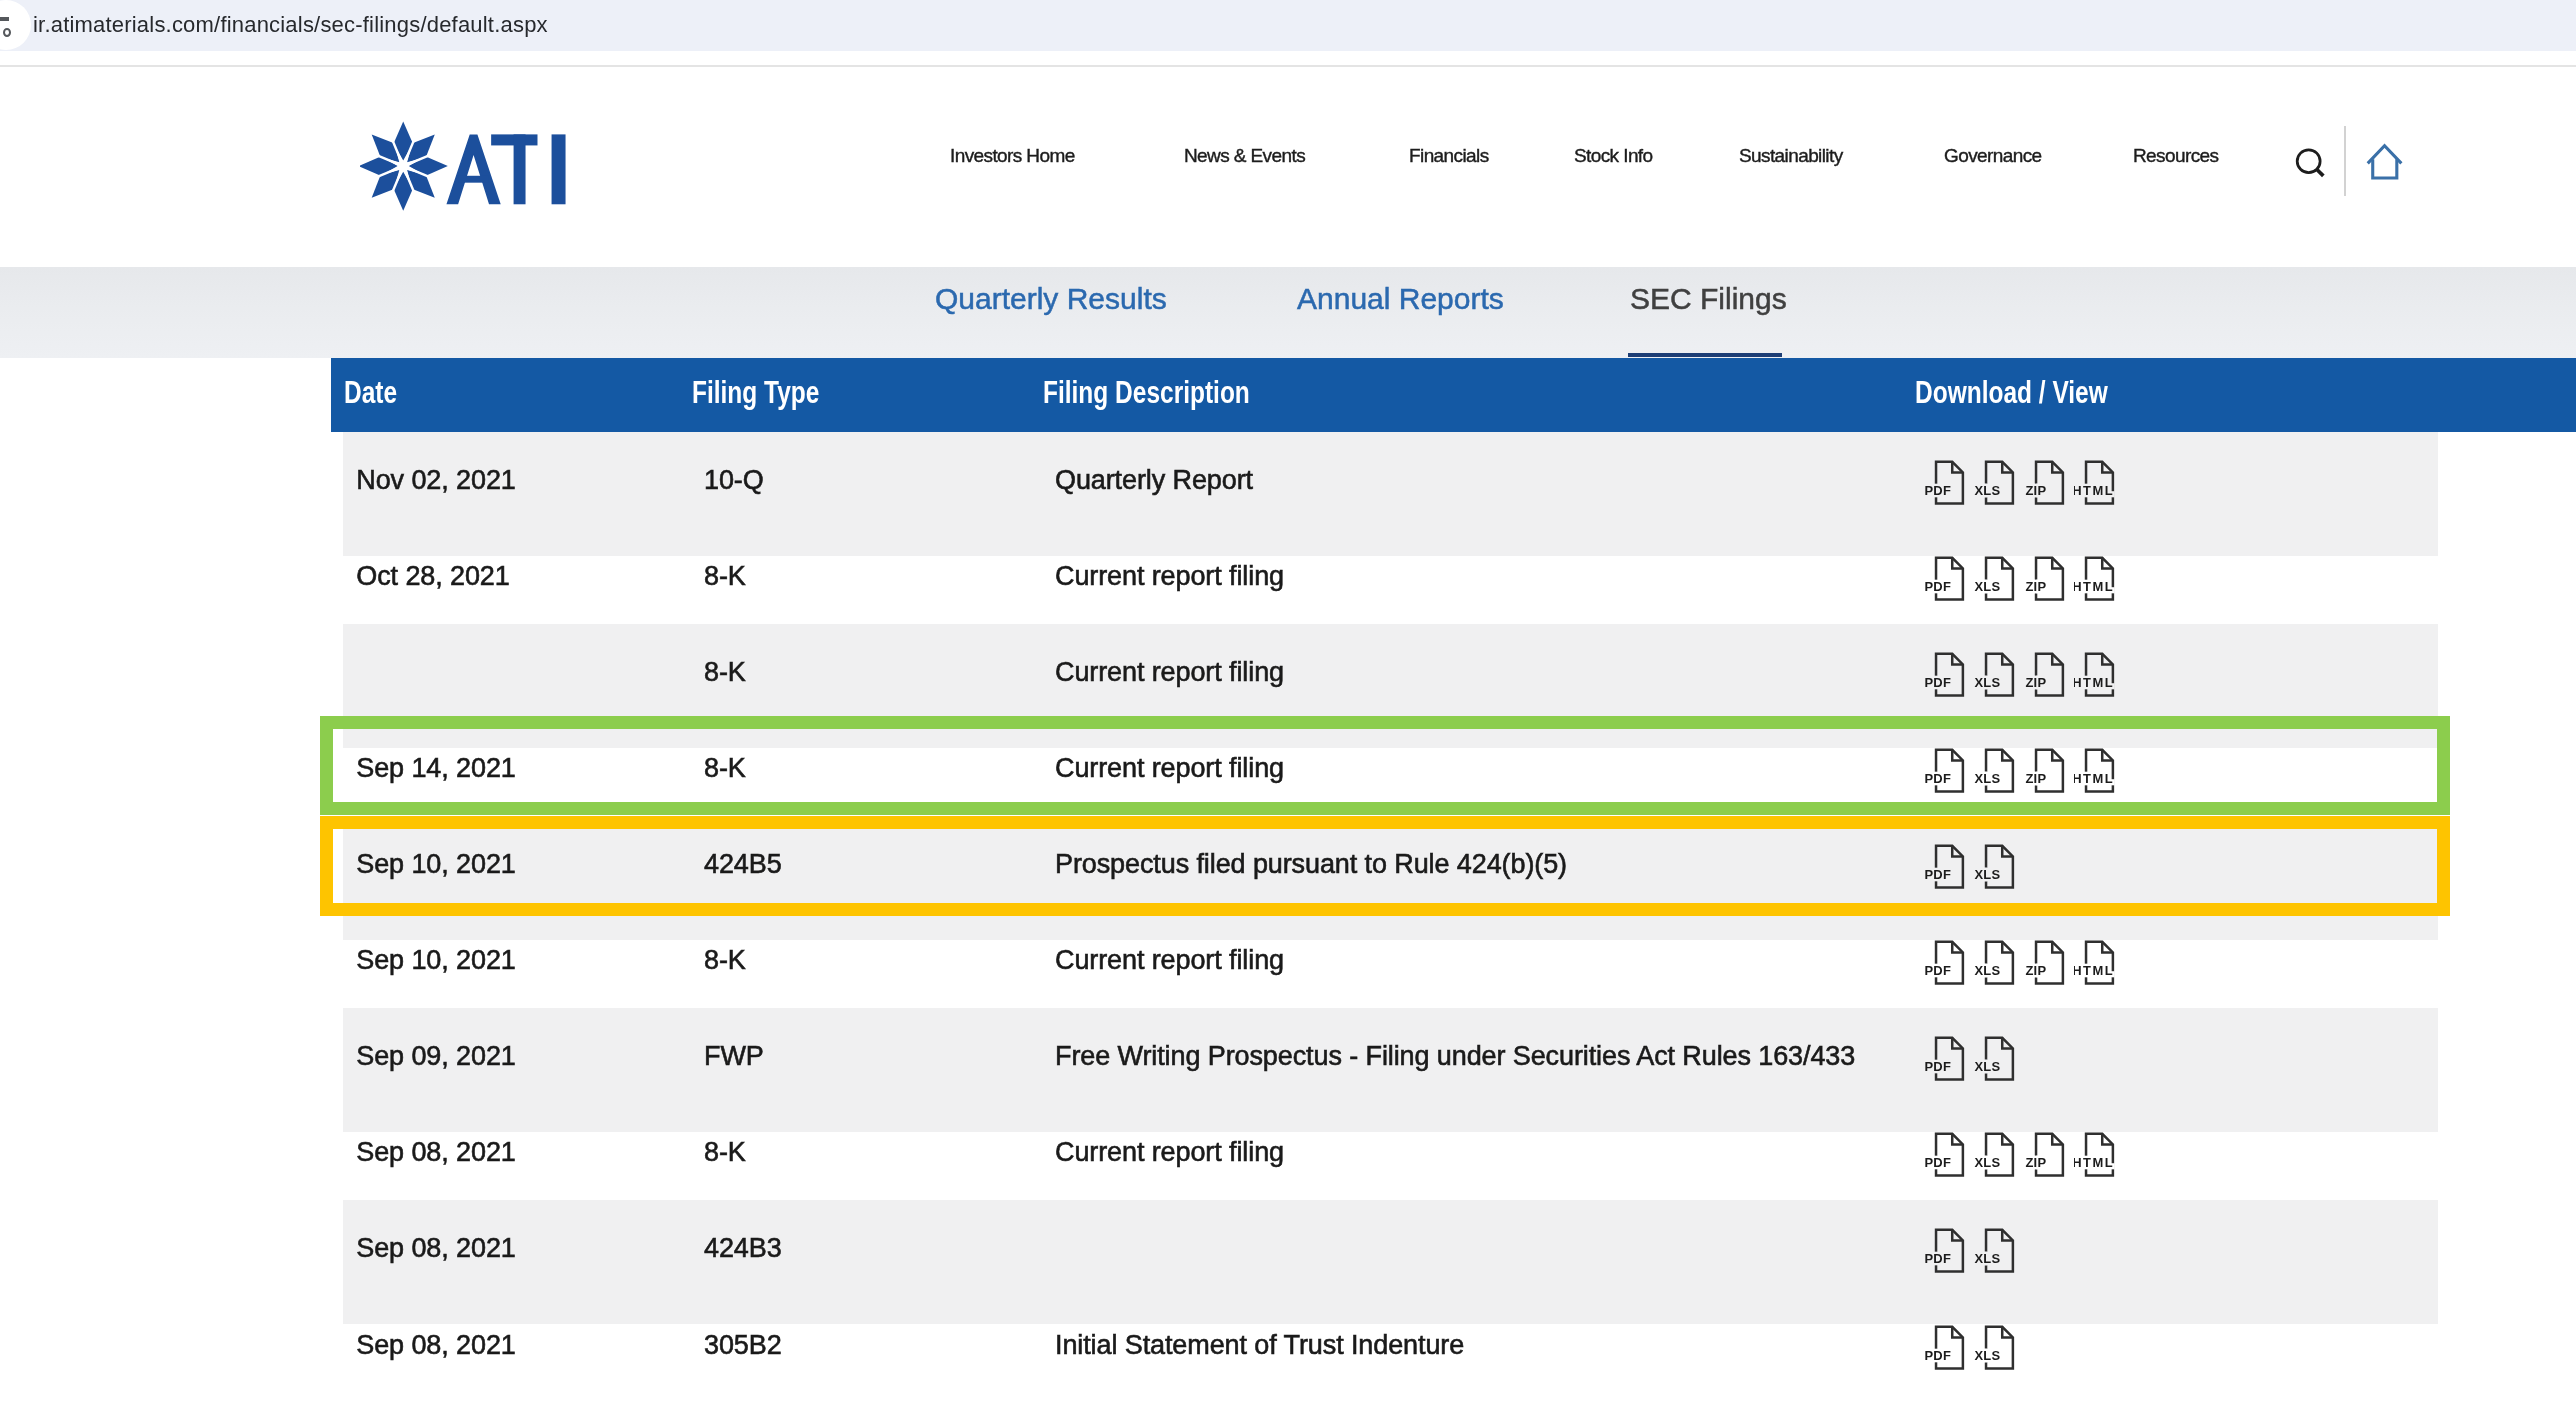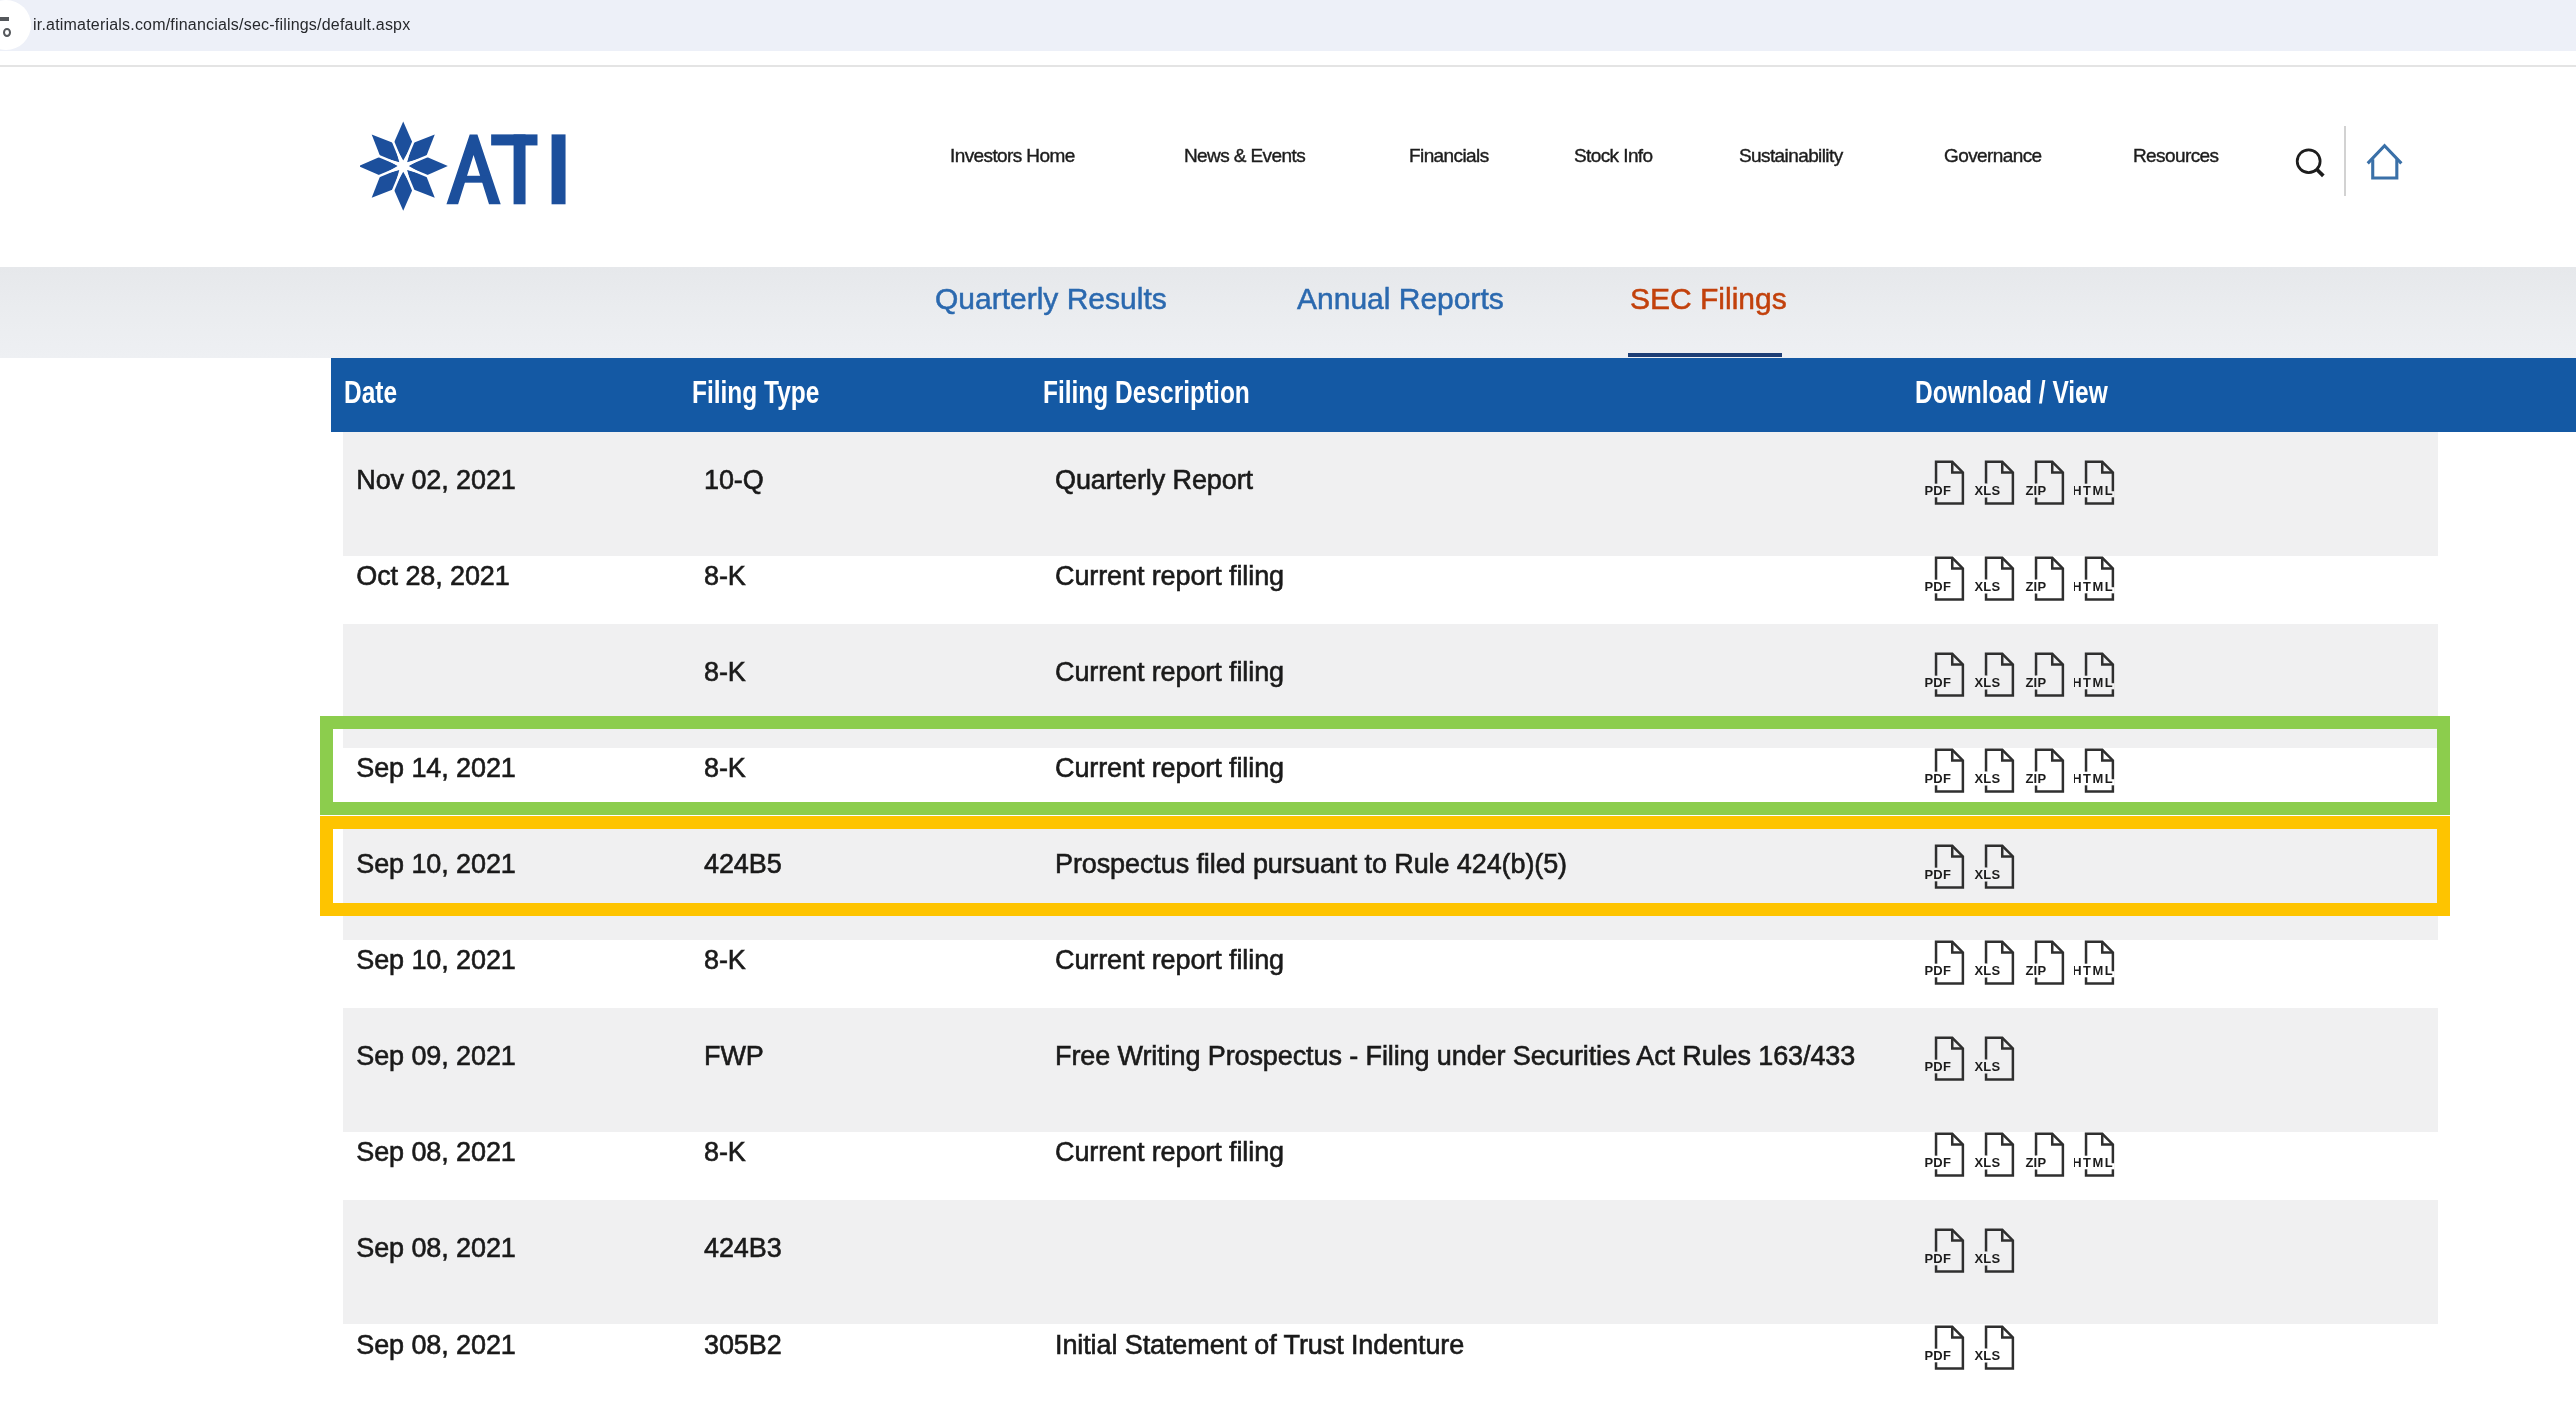--- a/index.html
+++ b/index.html
@@ -3,32 +3,32 @@
 <meta charset="utf-8">
 <style>
   html,body{margin:0;padding:0}
   body{width:2576px;height:1404px;position:relative;font-family:"Liberation Sans",sans-serif;background:#fff;overflow:hidden}
   .abs{position:absolute}
   
   .urlbar{position:absolute;left:0;top:0;width:2576px;height:51px;background:#edf0f8}
   .urlcircle{position:absolute;left:-19.3px;top:0px;width:50px;height:50px;border-radius:50%;background:#fff}
   .urlglyph-bar{position:absolute;left:-11px;top:16.6px;width:20px;height:4.1px;background:#55585c}
   .urlglyph-ring{position:absolute;left:2.8px;top:28px;width:4.1px;height:5px;border:2.6px solid #55585c;border-radius:50%}
-  .urltext{position:absolute;left:33px;top:0;height:51px;line-height:50px;font-size:16px;color:#27292d;letter-spacing:0.2px}
+  .urltext{position:absolute;left:33px;top:0;height:51px;line-height:50px;font-size:22px;color:#27292d;letter-spacing:0.2px}
   .hairline{position:absolute;left:0;top:65px;width:2576px;height:1.8px;background:#e4e4e4}
   
   .nav{position:absolute;top:145px;font-size:19px;color:#1d1d1d;white-space:nowrap;letter-spacing:-0.6px;-webkit-text-stroke:0.4px #1d1d1d}
   .searchsvg{position:absolute;left:2294px;top:147px}
   .divider{position:absolute;left:2344px;top:126px;width:1.8px;height:70px;background:#d2d2d2}
   .homesvg{position:absolute;left:2365px;top:143px}
   
   .band{position:absolute;left:0;top:267px;width:2576px;height:91px;background:linear-gradient(180deg,#e6e8eb 0%,#eaecef 45%,#eef0f3 100%)}
   .tab{position:absolute;top:282px;font-size:30px;white-space:nowrap;-webkit-text-stroke:0.5px currentColor}
   .tabblue{color:#2b69af}
-  .tabdark{color:#c2410c}
+  .tabdark{color:#404040}
   .tabline{position:absolute;left:1628px;top:353px;width:154px;height:3.7px;background:#1d3e75}
   
   .table{position:absolute;left:331px;top:358px;width:2095px;height:1035px}
   .thead{position:absolute;left:0;top:0;width:2444px;height:74px;background:#1459a4}
   .thead span{position:absolute;top:0;height:74px;line-height:70px;color:#fff;font-weight:bold;font-size:31px;transform:scaleX(0.79);transform-origin:left center}
   .row{position:absolute;left:12px;width:2095px;height:124px;line-height:96px}
   .gray{background:#f0f0f1}
   .row span{position:absolute;top:0;font-size:27px;color:#1a1a1a;font-weight:400;white-space:nowrap;letter-spacing:-0.1px;-webkit-text-stroke:0.6px #1a1a1a}
   .c1{left:13.3px}.c2{left:361px}.c3{left:712px}
   .icons{position:absolute;left:1581px;top:27px;height:50px;white-space:nowrap}

